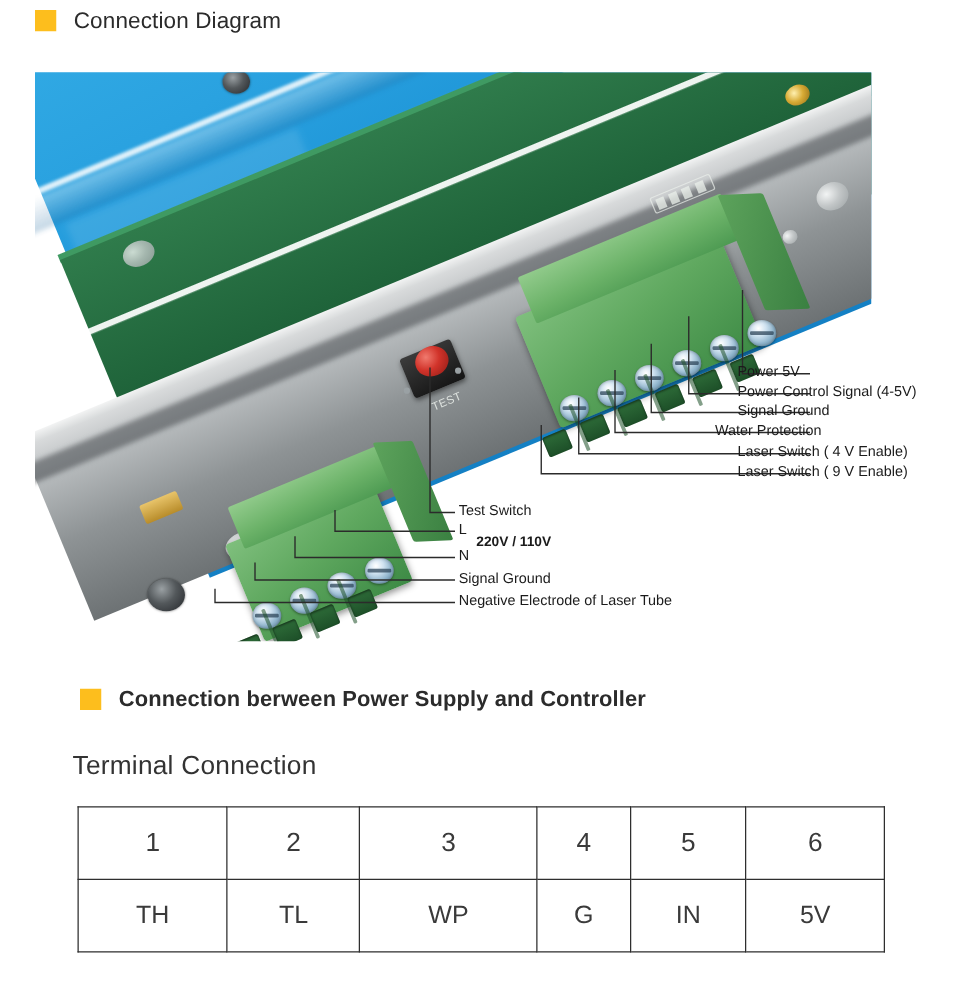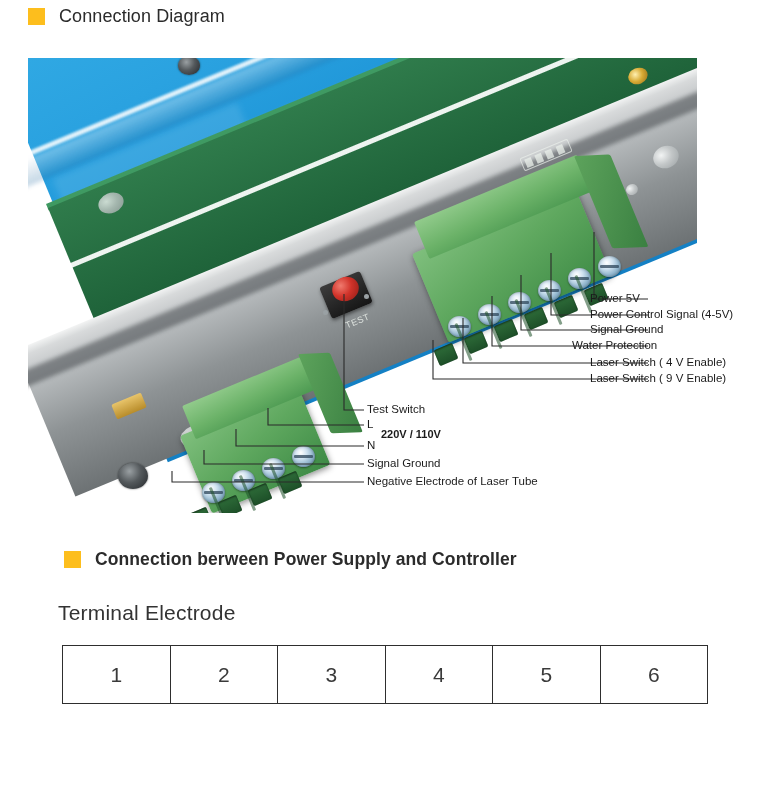--- a/index.html
+++ b/index.html
@@ -388,28 +388,36 @@
   <div class="callout" style="left:367px; top:439px;">N</div>
   <div class="callout" style="left:381px; top:428px; font-weight:600; font-size:11px;">220V / 110V</div>
   <div class="callout" style="left:367px; top:457px;">Signal Ground</div>
   <div class="callout" style="left:367px; top:475px;">Negative Electrode of Laser Tube</div>
 
   <div class="section-head" id="head2">
     <span class="bullet"></span>
     <span class="section-title">Connection berween Power Supply and Controller</span>
   </div>
 
-  <div class="subhead">Terminal Electrode</div>
+  <div class="subhead">Terminal Connection</div>
 
   <table id="term-table">
     <tbody>
       <tr class="row-num">
         <td>1</td>
         <td>2</td>
         <td>3</td>
         <td>4</td>
         <td>5</td>
         <td>6</td>
       </tr>
+      <tr class="row-lbl">
+        <td>TH</td>
+        <td>TL</td>
+        <td>WP</td>
+        <td>G</td>
+        <td>IN</td>
+        <td>5V</td>
+      </tr>
     </tbody>
   </table>
 
 </div>
 
 </body></html>

